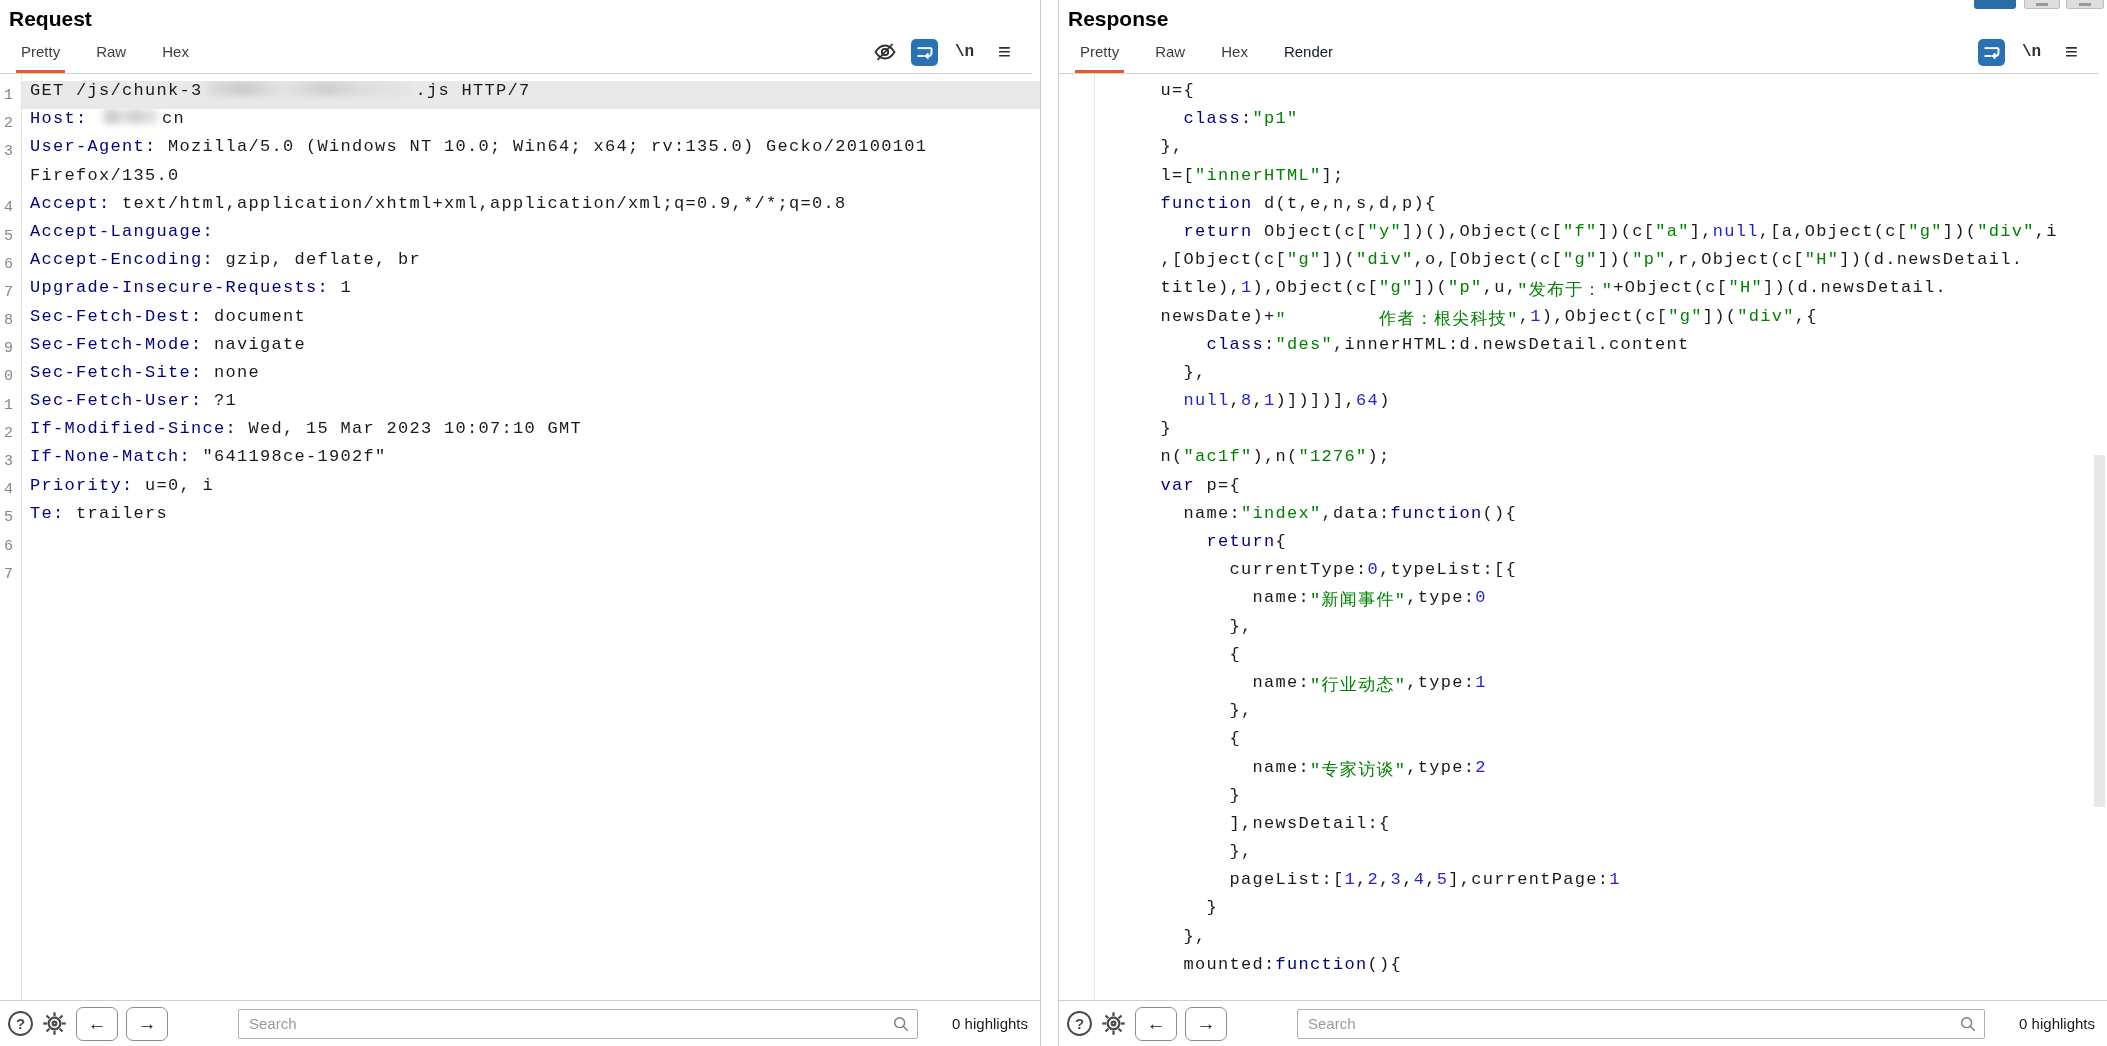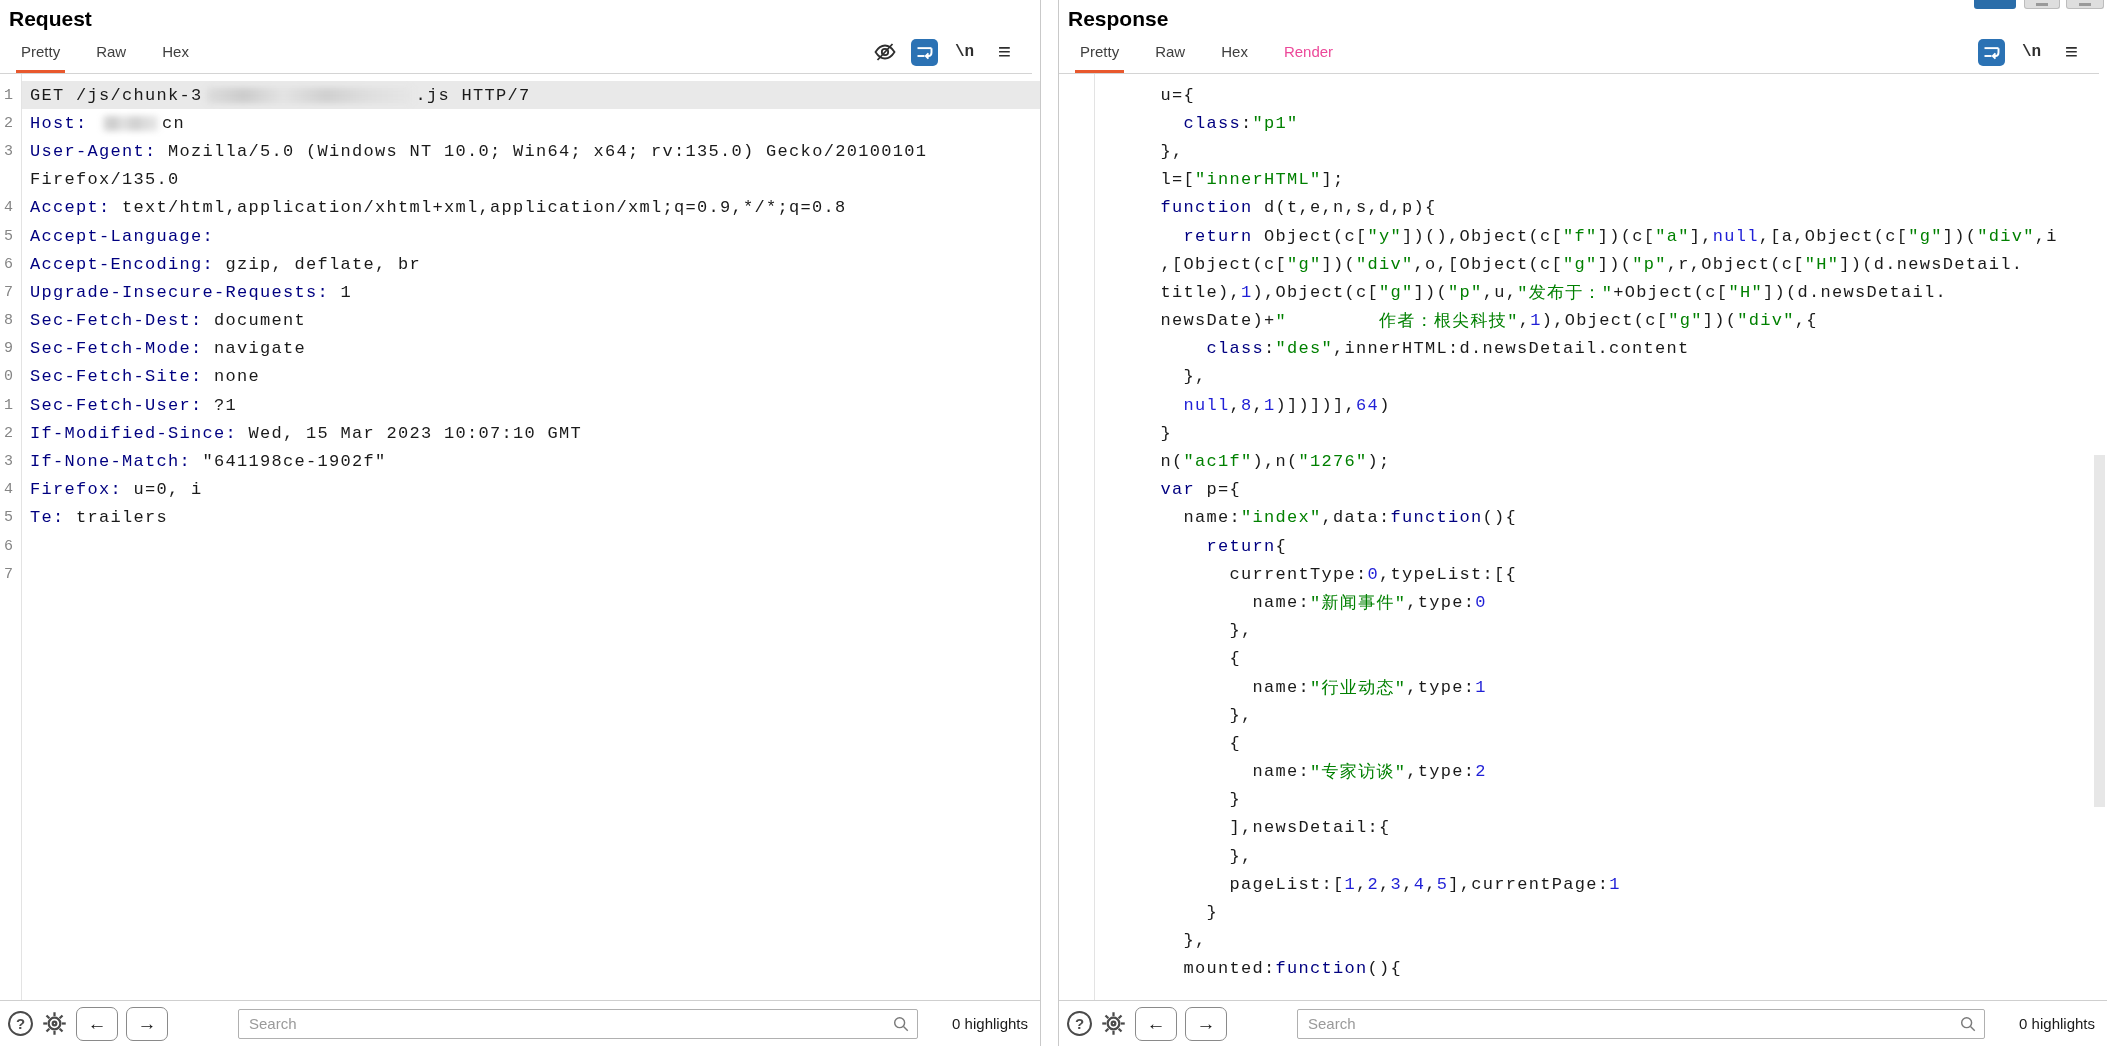--- a/index.html
+++ b/index.html
@@ -9,41 +9,41 @@
   #request-panel  { left:0;    width:1041px; border-right:1px solid #c9c9c9; }
   #response-panel { left:1058px; width:1049px; border-left:1px solid #c9c9c9; }
 
   .panel-title { position:absolute; top:7px; left:9px; font-size:21px; font-weight:bold; color:#000; }
 
   .tabbar { position:absolute; top:30px; left:0; right:8px; height:44px;
             border-bottom:1px solid #d4d4d4; display:flex; align-items:stretch; padding-left:16px; }
   .tab { display:flex; align-items:center; padding:0 5px; margin-right:26px; font-size:15px;
          color:#3f3f3f; cursor:default; border-bottom:3px solid transparent; padding-top:3px; }
   .tab.active { border-bottom:3px solid #e8582d; }
-  .tab.disabled { color:#ec4899; }
+  .tab.disabled { color:#0f172a; }
 
   .tab-icons { position:absolute; top:2px; right:14px; height:40px; display:flex; align-items:center; gap:13px; }
   .icon-btn { width:27px; height:27px; display:flex; align-items:center; justify-content:center; }
   .icon-btn.blue { background:#2b72b4; border-radius:5px; }
   .nl-glyph { font-family:"Liberation Mono", monospace; font-size:16px; font-weight:bold; color:#2e2e2e; }
   .menu-glyph { font-size:22px; color:#2e2e2e; line-height:1; }
 
   .content { position:absolute; top:74px; bottom:46px; left:0; right:0; overflow:hidden; padding-top:7px; }
   .content::before { content:''; position:absolute; top:0; bottom:0; width:1px; background:#e3e3e3; }
   #request-panel  .content::before { left:21px; }
   #response-panel .content::before { left:35px; }
 
   .row { display:flex; height:28.2px; align-items:center;
          font-family:"Liberation Mono","DejaVu Sans Mono",monospace; font-size:17px; }
   .ln { flex:none; padding-left:4px; font-size:15px; color:#858585; align-self:stretch;
         display:flex; align-items:center; }
   #request-panel  .ln { width:21px; }
   #response-panel .ln { width:35px; }
   .code { flex:1; white-space:pre; letter-spacing:1.3px; color:#1a1a1a; align-self:stretch;
-          display:flex; align-items:center; padding-left:9px; overflow:hidden; }
+          display:flex; align-items:flex-start; padding-left:9px; overflow:hidden; }
   .code.hl { background:#e9e9e9; }
   .c-t { color:#1a1a1a; }
   .c-h { color:#000080; }
   .c-k { color:#000080; }
   .c-s { color:#008000; }
   .c-n { color:#1f1fd6; }
   .blur { display:inline-block; height:15px; border-radius:2px; margin:0 4px; vertical-align:middle;
           background:linear-gradient(90deg,#dcdcdc 0%,#cbcbcb 18%,#e3e3e3 37%,#cfcfcf 58%,#dedede 79%,#e6e6e6 100%);
           filter:blur(3px); }
 
@@ -169,21 +169,21 @@
       <div class="row">
         <span class="ln">2</span>
         <span class="code"><span class="c-h">If-Modified-Since:</span><span class="c-t"> Wed, 15 Mar 2023 10:07:10 GMT</span></span>
       </div>
       <div class="row">
         <span class="ln">3</span>
         <span class="code"><span class="c-h">If-None-Match:</span><span class="c-t"> "641198ce-1902f"</span></span>
       </div>
       <div class="row">
         <span class="ln">4</span>
-        <span class="code"><span class="c-h">Firefox:</span><span class="c-t"> u=0, i</span></span>
+        <span class="code"><span class="c-h">Priority:</span><span class="c-t"> u=0, i</span></span>
       </div>
       <div class="row">
         <span class="ln">5</span>
         <span class="code"><span class="c-h">Te:</span><span class="c-t"> trailers</span></span>
       </div>
       <div class="row">
         <span class="ln">6</span>
         <span class="code"></span>
       </div>
       <div class="row">

